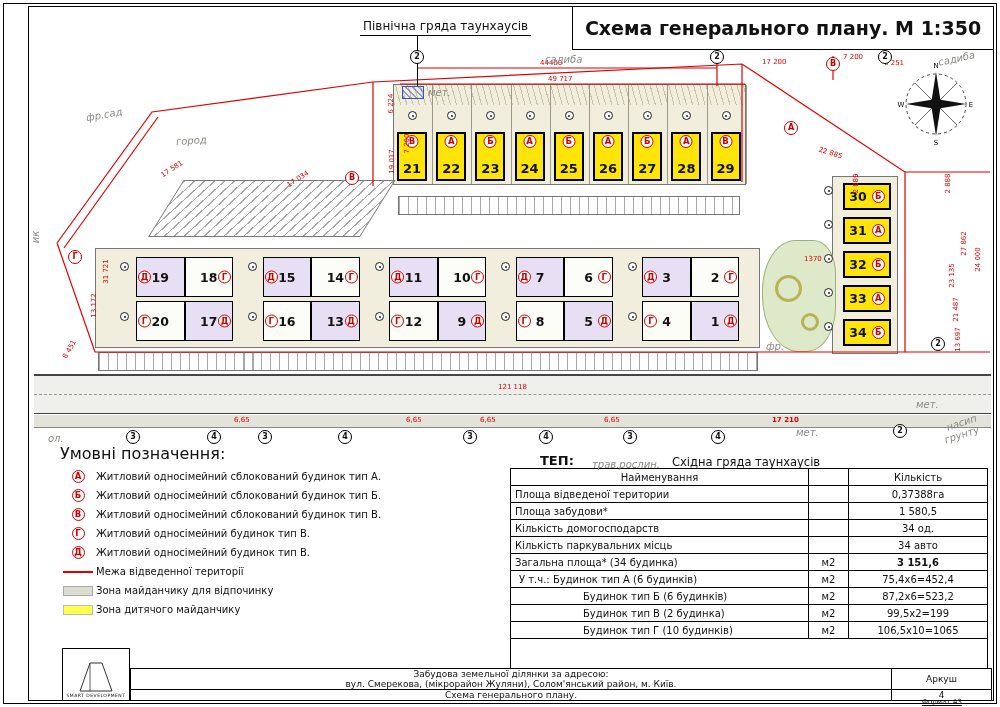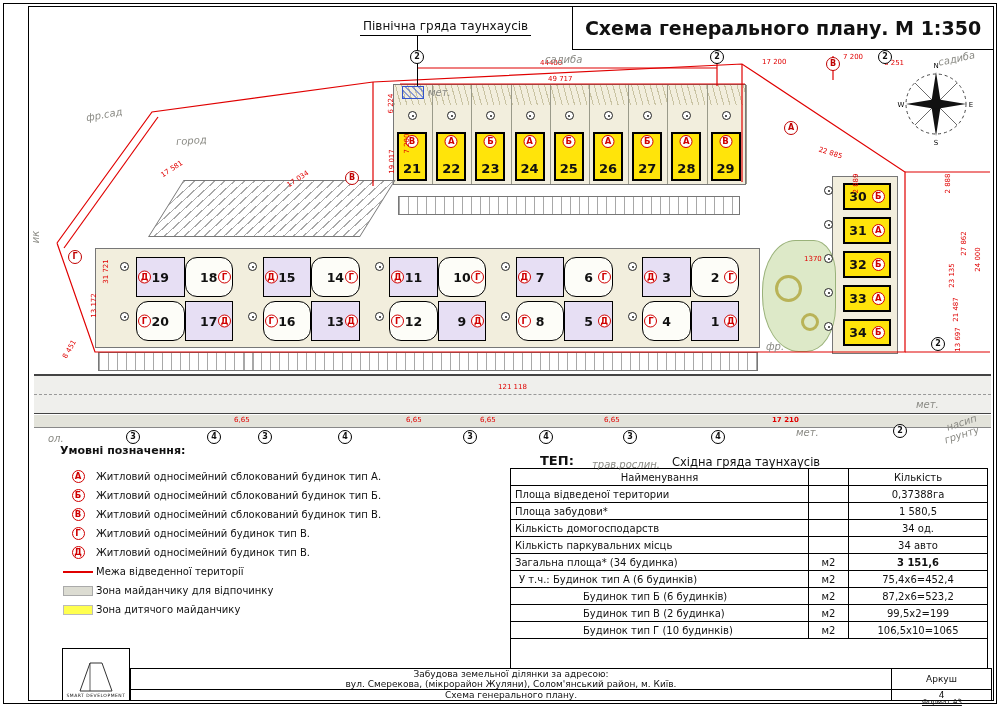--- a/index.html
+++ b/index.html
@@ -24,21 +24,21 @@
   .hnum{position:absolute;left:0;right:0;bottom:3px;text-align:center;font-weight:bold;font-size:13px;}
   #right-band{left:832px;top:176px;width:66px;height:178px;}
   .house-right{position:absolute;left:10px;width:48px;height:27px;background:#ffe40a;border:2px solid #000;box-sizing:border-box;
                display:flex;align-items:center;justify-content:center;gap:5px;font-weight:bold;font-size:12.5px;}
   #mid-band{left:95px;top:248px;width:665px;height:100px;
       background:#f2eedd;border:1px solid #777;box-sizing:border-box;}
   .pair{position:absolute;width:97px;height:40px;display:flex;}
   .unit{flex:1;border:1.5px solid #000;box-sizing:border-box;position:relative;
         display:flex;align-items:center;justify-content:center;}
   .unit.lav{background:#e7dff4;}
-  .unit.wht{background:#fdfdf8;border-radius:12px;}
+  .unit.wht{background:#fdfdf8;}
   .mnum{font-size:12.5px;font-weight:bold;}
   
   .type-circle{width:13px;height:13px;border:1.2px solid #d00000;border-radius:50%;color:#d00000;background:#fff;
                font-size:8.5px;font-weight:bold;display:flex;align-items:center;justify-content:center;
                box-sizing:border-box;flex:none;line-height:1;}
   .tc-top{position:absolute;top:1px;left:50%;transform:translateX(-50%);}
   .tc-l{position:absolute;left:1px;top:50%;transform:translateY(-50%);}
   .tc-r{position:absolute;right:1px;top:50%;transform:translateY(-50%);}
   
   .parking{border:1px solid #777;background:repeating-linear-gradient(90deg,#a8a8a8 0 1.5px,transparent 1.5px 9px);box-sizing:border-box;}
@@ -63,21 +63,21 @@
   .t-top{left:14px;top:26px;}
   .dim{position:absolute;color:#e00000;font-size:7px;white-space:nowrap;transform-origin:center;line-height:1;}
   .slabel{position:absolute;color:#8a8a84;font-style:italic;font-size:10px;white-space:nowrap;transform-origin:center;line-height:1;}
   .ax{position:absolute;width:14px;height:14px;border-radius:50%;border:1px solid #000;background:#fff;
       font-size:8px;font-weight:bold;display:flex;align-items:center;justify-content:center;box-sizing:border-box;line-height:1;}
   .ax.red{border-color:#c00000;color:#c00000;}
   .boundary{left:0;top:0;pointer-events:none;}
   .compass{left:897px;top:58px;}
   
   #legend{left:60px;top:444px;width:345px;}
-  .leg-title{font-size:11px;font-weight:bold;margin-bottom:10px;}
+  .leg-title{font-size:16px;font-weight:normal;margin-bottom:4px;}
   .leg-row{display:flex;align-items:center;height:19px;font-size:10px;}
   .leg-sym{width:36px;display:flex;justify-content:center;flex:none;}
   .leg-line{width:30px;border-top:2px solid #e00000;}
   .leg-gray{width:30px;height:10px;background:#dcdcd2;border:1px solid #aaa;box-sizing:border-box;}
   .leg-yellow{width:30px;height:10px;background:#ffff4f;border:1px solid #bbb;box-sizing:border-box;}
   
   .tep-label{left:540px;top:453px;font-size:13px;font-weight:bold;}
   .tep-subtitle{left:672px;top:455px;font-size:11.5px;}
   #tep-table{left:510px;top:468px;width:478px;border:1.5px solid #000;background:#fff;font-size:10px;box-sizing:border-box;}
   .trow{display:grid;grid-template-columns:298px 40px 1fr;}

